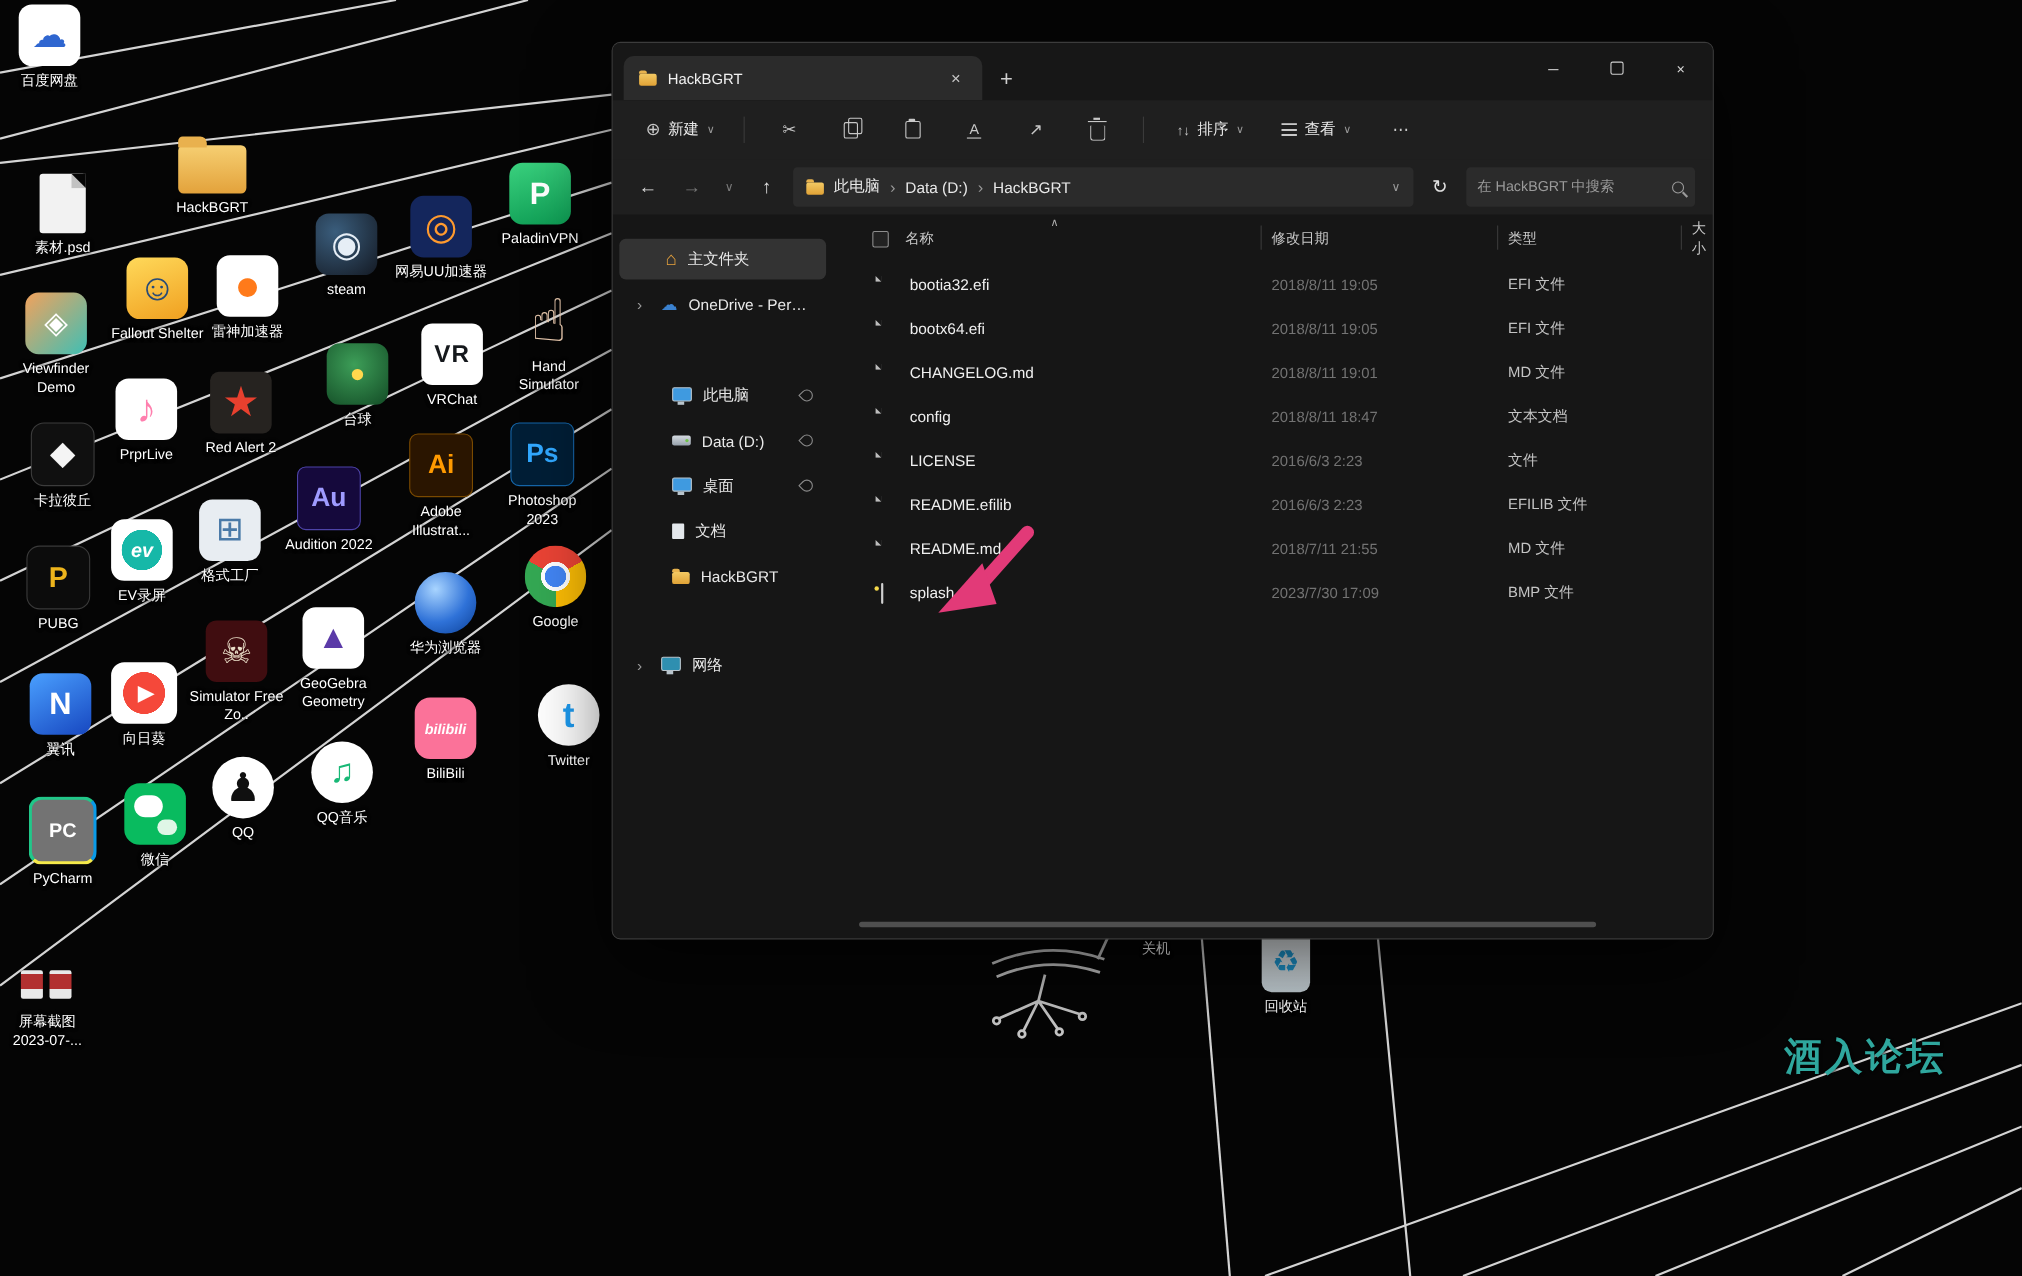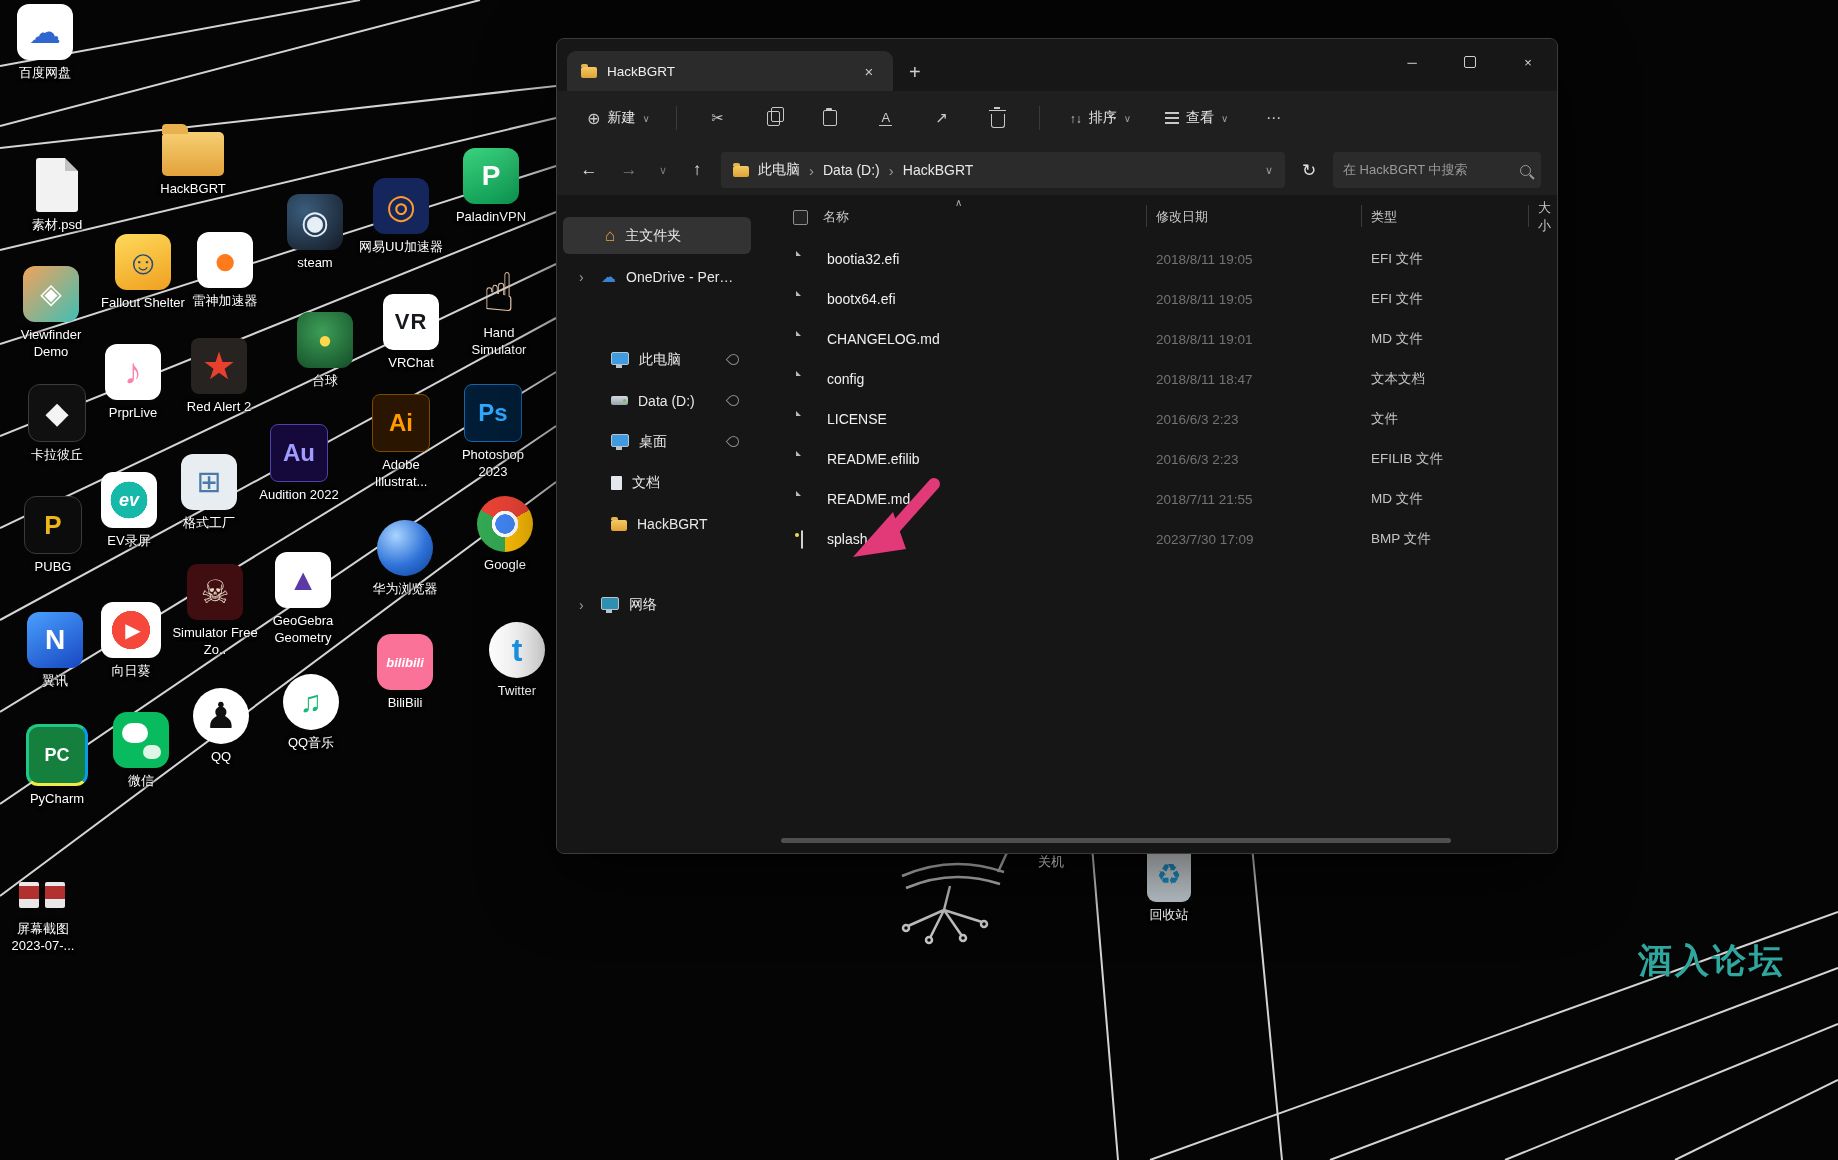--- a/index.html
+++ b/index.html
@@ -47,21 +47,21 @@
   .t-infection{background:#400d10;color:#e8dcc6;font-size:32px;border-radius:10px;}
   .t-yixun{background:linear-gradient(150deg,#4aa0ff,#1747c0);color:#fff;font-weight:800;font-size:28px;}
   .t-sunflower{background:radial-gradient(circle at 50% 50%,#f5483a 0 46%,#fff 47%);color:#fff;font-size:20px;padding-left:4px;}
   .t-bili{background:#fb7299;color:#fff;font-weight:700;font-style:italic;font-size:13px;border-radius:14px;}
   .t-twitter{background:#fff;border-radius:50%;color:#1d9bf0;font-weight:800;font-size:32px;}
   .t-qqmusic{background:#fff;border-radius:50%;color:#18b876;font-size:30px;}
   .t-qq{background:#fff;border-radius:50%;color:#101010;font-size:36px;}
   .t-wechat{background:#09bb5f;border-radius:14px;position:relative;}
   .t-wechat::before{content:"";position:absolute;left:9px;top:11px;width:26px;height:20px;background:#fff;border-radius:10px;}
   .t-wechat::after{content:"";position:absolute;right:8px;bottom:9px;width:18px;height:14px;background:#dff6e6;border-radius:8px;}
-  .t-pycharm{background:#15803d;color:#fff;font-weight:800;font-size:18px;border:3px solid;border-color:#21c789 #0a9be8 #f5e94a #21c789;}
+  .t-pycharm{background:#737373;color:#fff;font-weight:800;font-size:18px;border:3px solid;border-color:#21c789 #0a9be8 #f5e94a #21c789;}
   .t-screenshot{background:transparent;position:relative;width:56px;height:40px;border-radius:0;}
   .t-screenshot::before,.t-screenshot::after{content:"";position:absolute;width:20px;height:26px;background:linear-gradient(180deg,#e8e8e8 15%,#b23030 15% 65%,#e8e8e8 65%);border-radius:2px;}
   .t-screenshot::before{left:4px;top:6px;}
   .t-screenshot::after{left:30px;top:6px;}
   .t-recycle{width:44px;height:54px;background:linear-gradient(180deg,#f4f8fa,#c8d4da);border-radius:5px 5px 9px 9px;color:#1e9ad4;font-size:28px;}
 
   
   #explorer{position:absolute;left:556px;top:38px;width:1000px;height:814px;z-index:2;
     background:#1f1f1f;border:1px solid #3c3c3c;border-radius:8px;overflow:hidden;
     box-shadow:0 24px 70px rgba(0,0,0,.65);display:flex;flex-direction:column;}
@@ -149,21 +149,21 @@
   .hscroll{position:absolute;left:24px;bottom:10px;width:670px;height:5px;border-radius:3px;background:#4f4f4f;}
 
   .statusbar{height:32px;background:#1f1f1f;border-top:1px solid #2c2c2c;display:flex;align-items:center;gap:14px;padding:0 14px;font-size:13px;color:#c8c8c8;flex:0 0 auto;}
   .stsep{width:1px;height:14px;background:#4a4a4a;}
   .sview{width:26px;height:22px;display:flex;align-items:center;justify-content:center;border-radius:3px;}
   .sview.first{margin-left:auto;}
   .sview.active{outline:1px solid #5a5a5a;background:#2a2a2a;}
   .i-lines{width:13px;height:11px;background:repeating-linear-gradient(180deg,#c0c0c0 0 2px,transparent 2px 5px);display:block;}
   .i-thumb{width:12px;height:12px;border:1.5px solid #c0c0c0;border-radius:2px;display:block;}
 
-  #watermark{position:absolute;right:52px;top:938px;z-index:1;font-size:34px;font-weight:700;letter-spacing:3px;color:#2fa79e;text-shadow:1px 1px 2px rgba(0,0,0,.6);}
+  #watermark{position:absolute;right:68px;top:938px;z-index:1;font-size:34px;font-weight:700;letter-spacing:3px;color:#2fa79e;text-shadow:1px 1px 2px rgba(0,0,0,.6);}
 </style>
 </head>
 <body>
 
 <svg id="wallpaper" class="layer" width="1838" height="1160">
   <g stroke="#e6e6e6" stroke-width="2" opacity="0.92">
     <line x1="360" y1="0" x2="0" y2="66"></line>
     <line x1="480" y1="0" x2="0" y2="126"></line>
     <line x1="556" y1="86" x2="0" y2="148"></line>
     <line x1="556" y1="118" x2="0" y2="250"></line>

